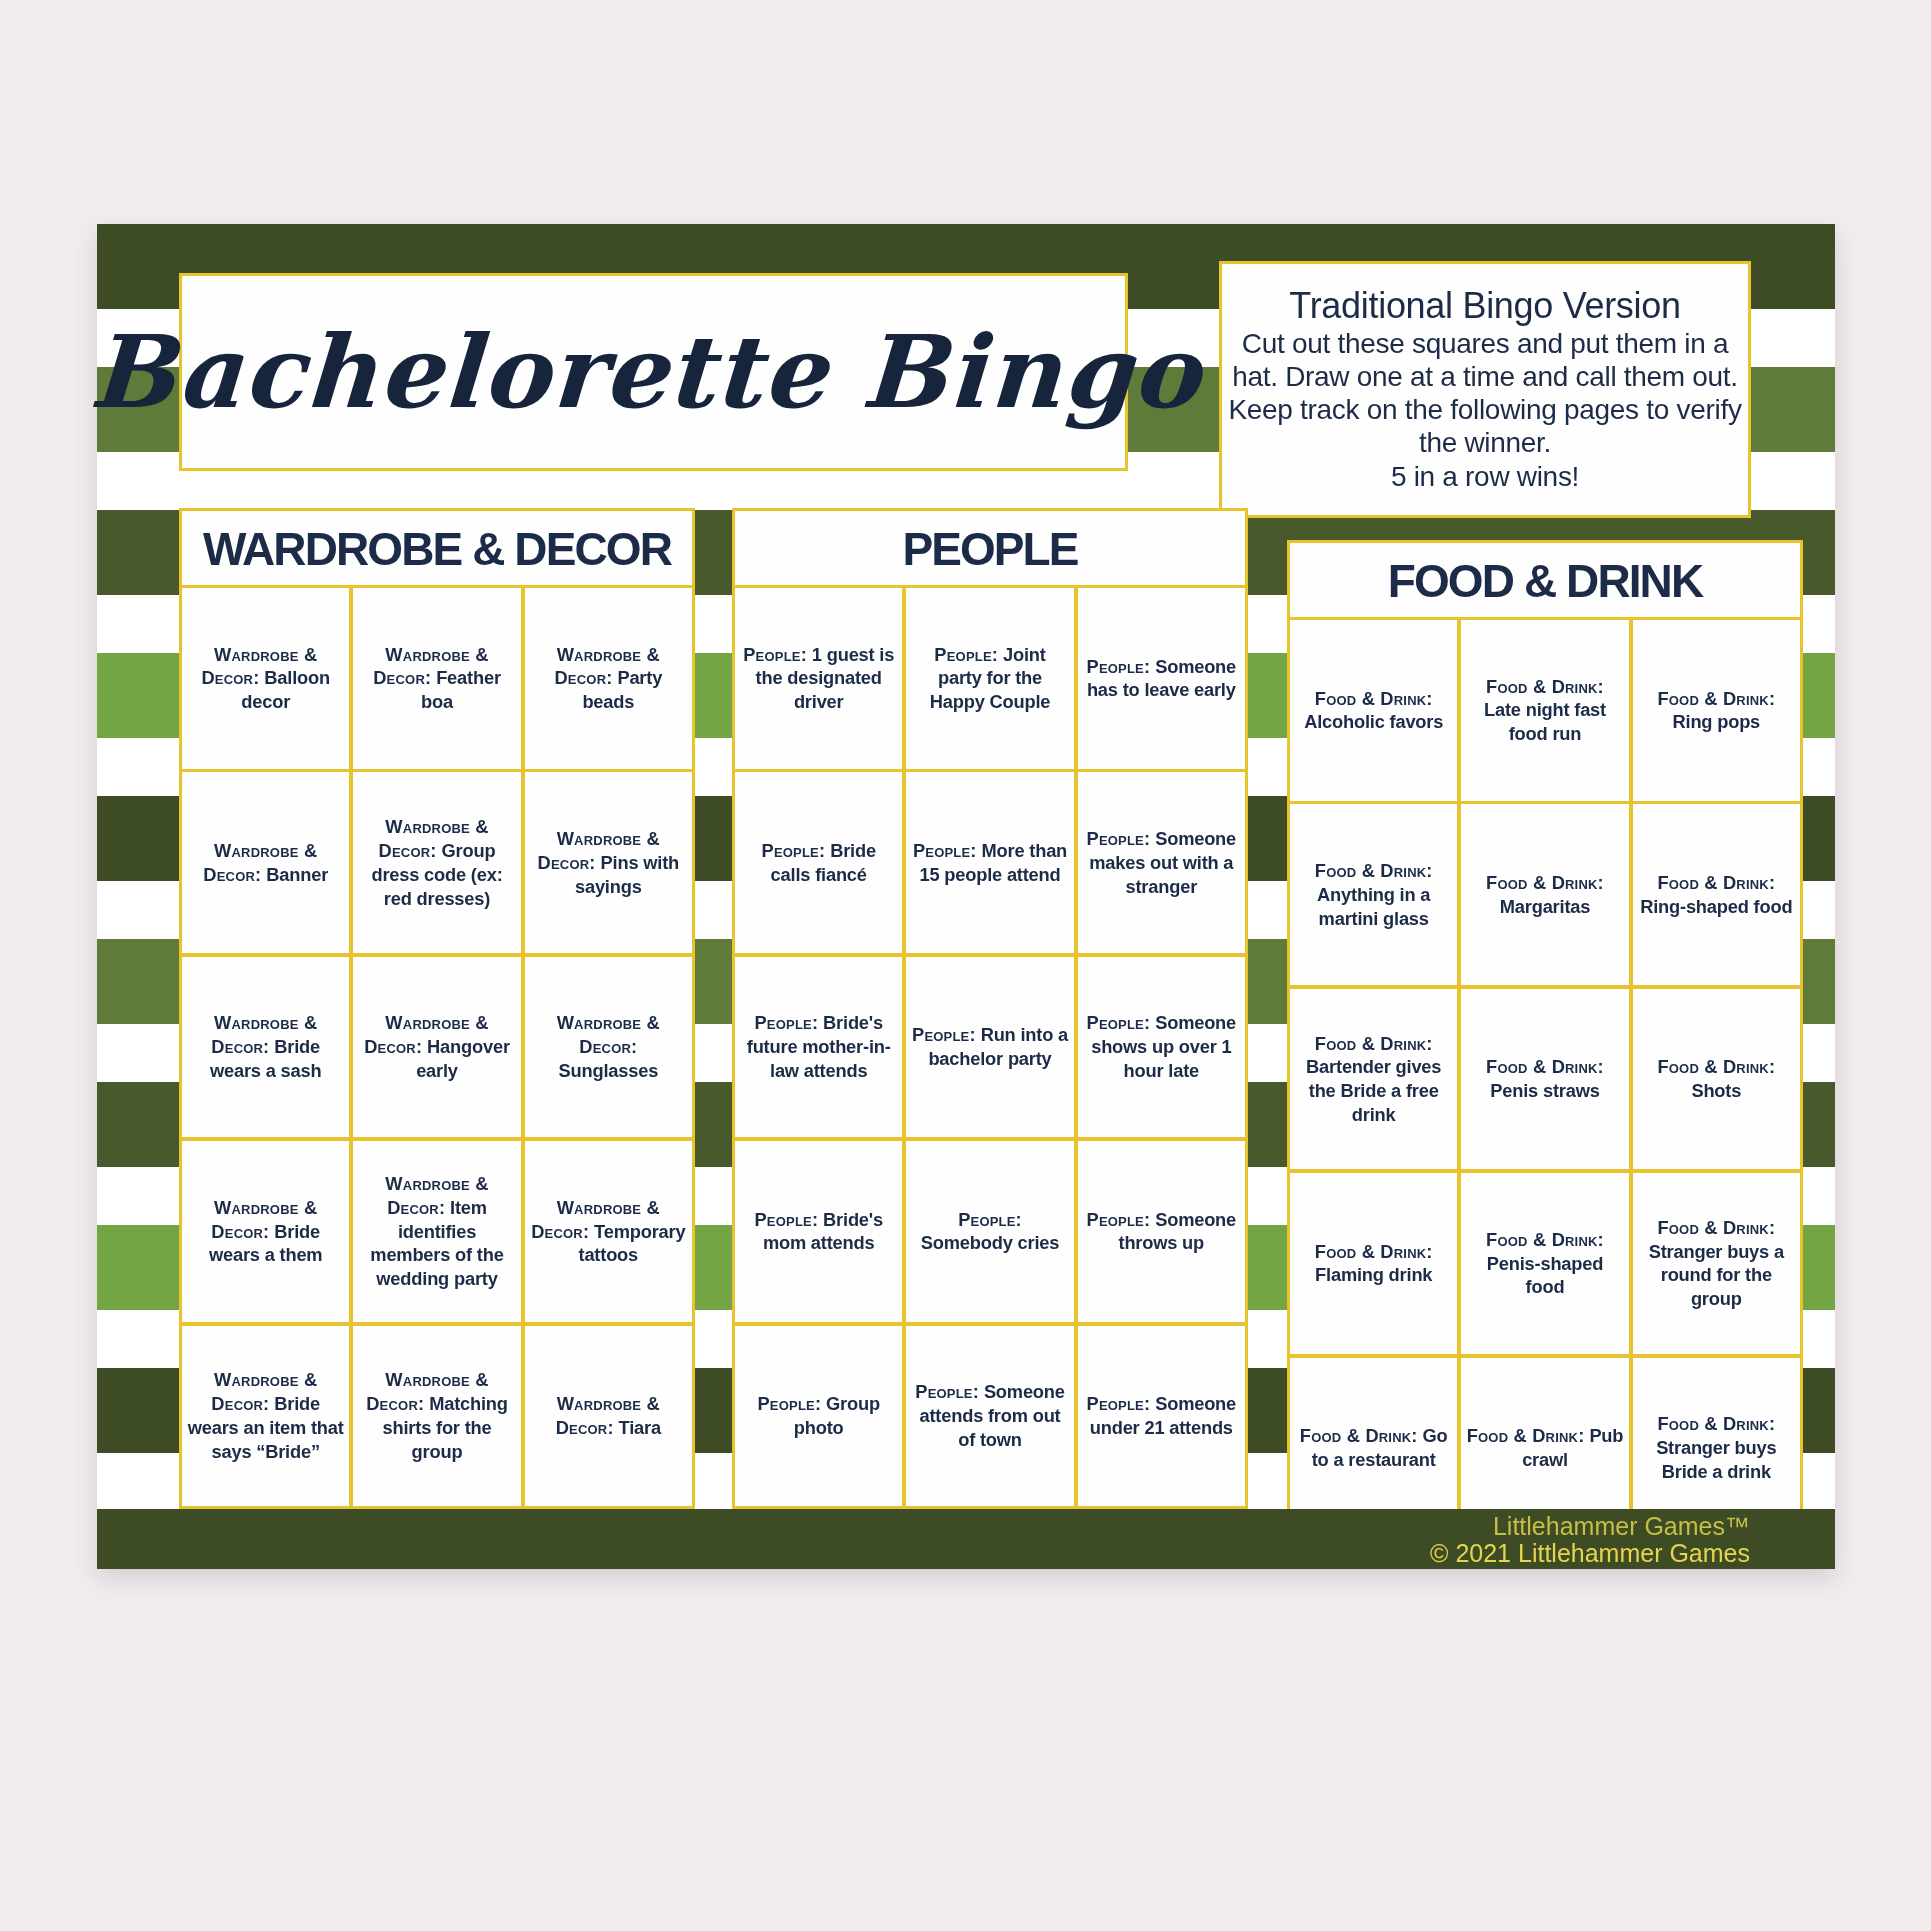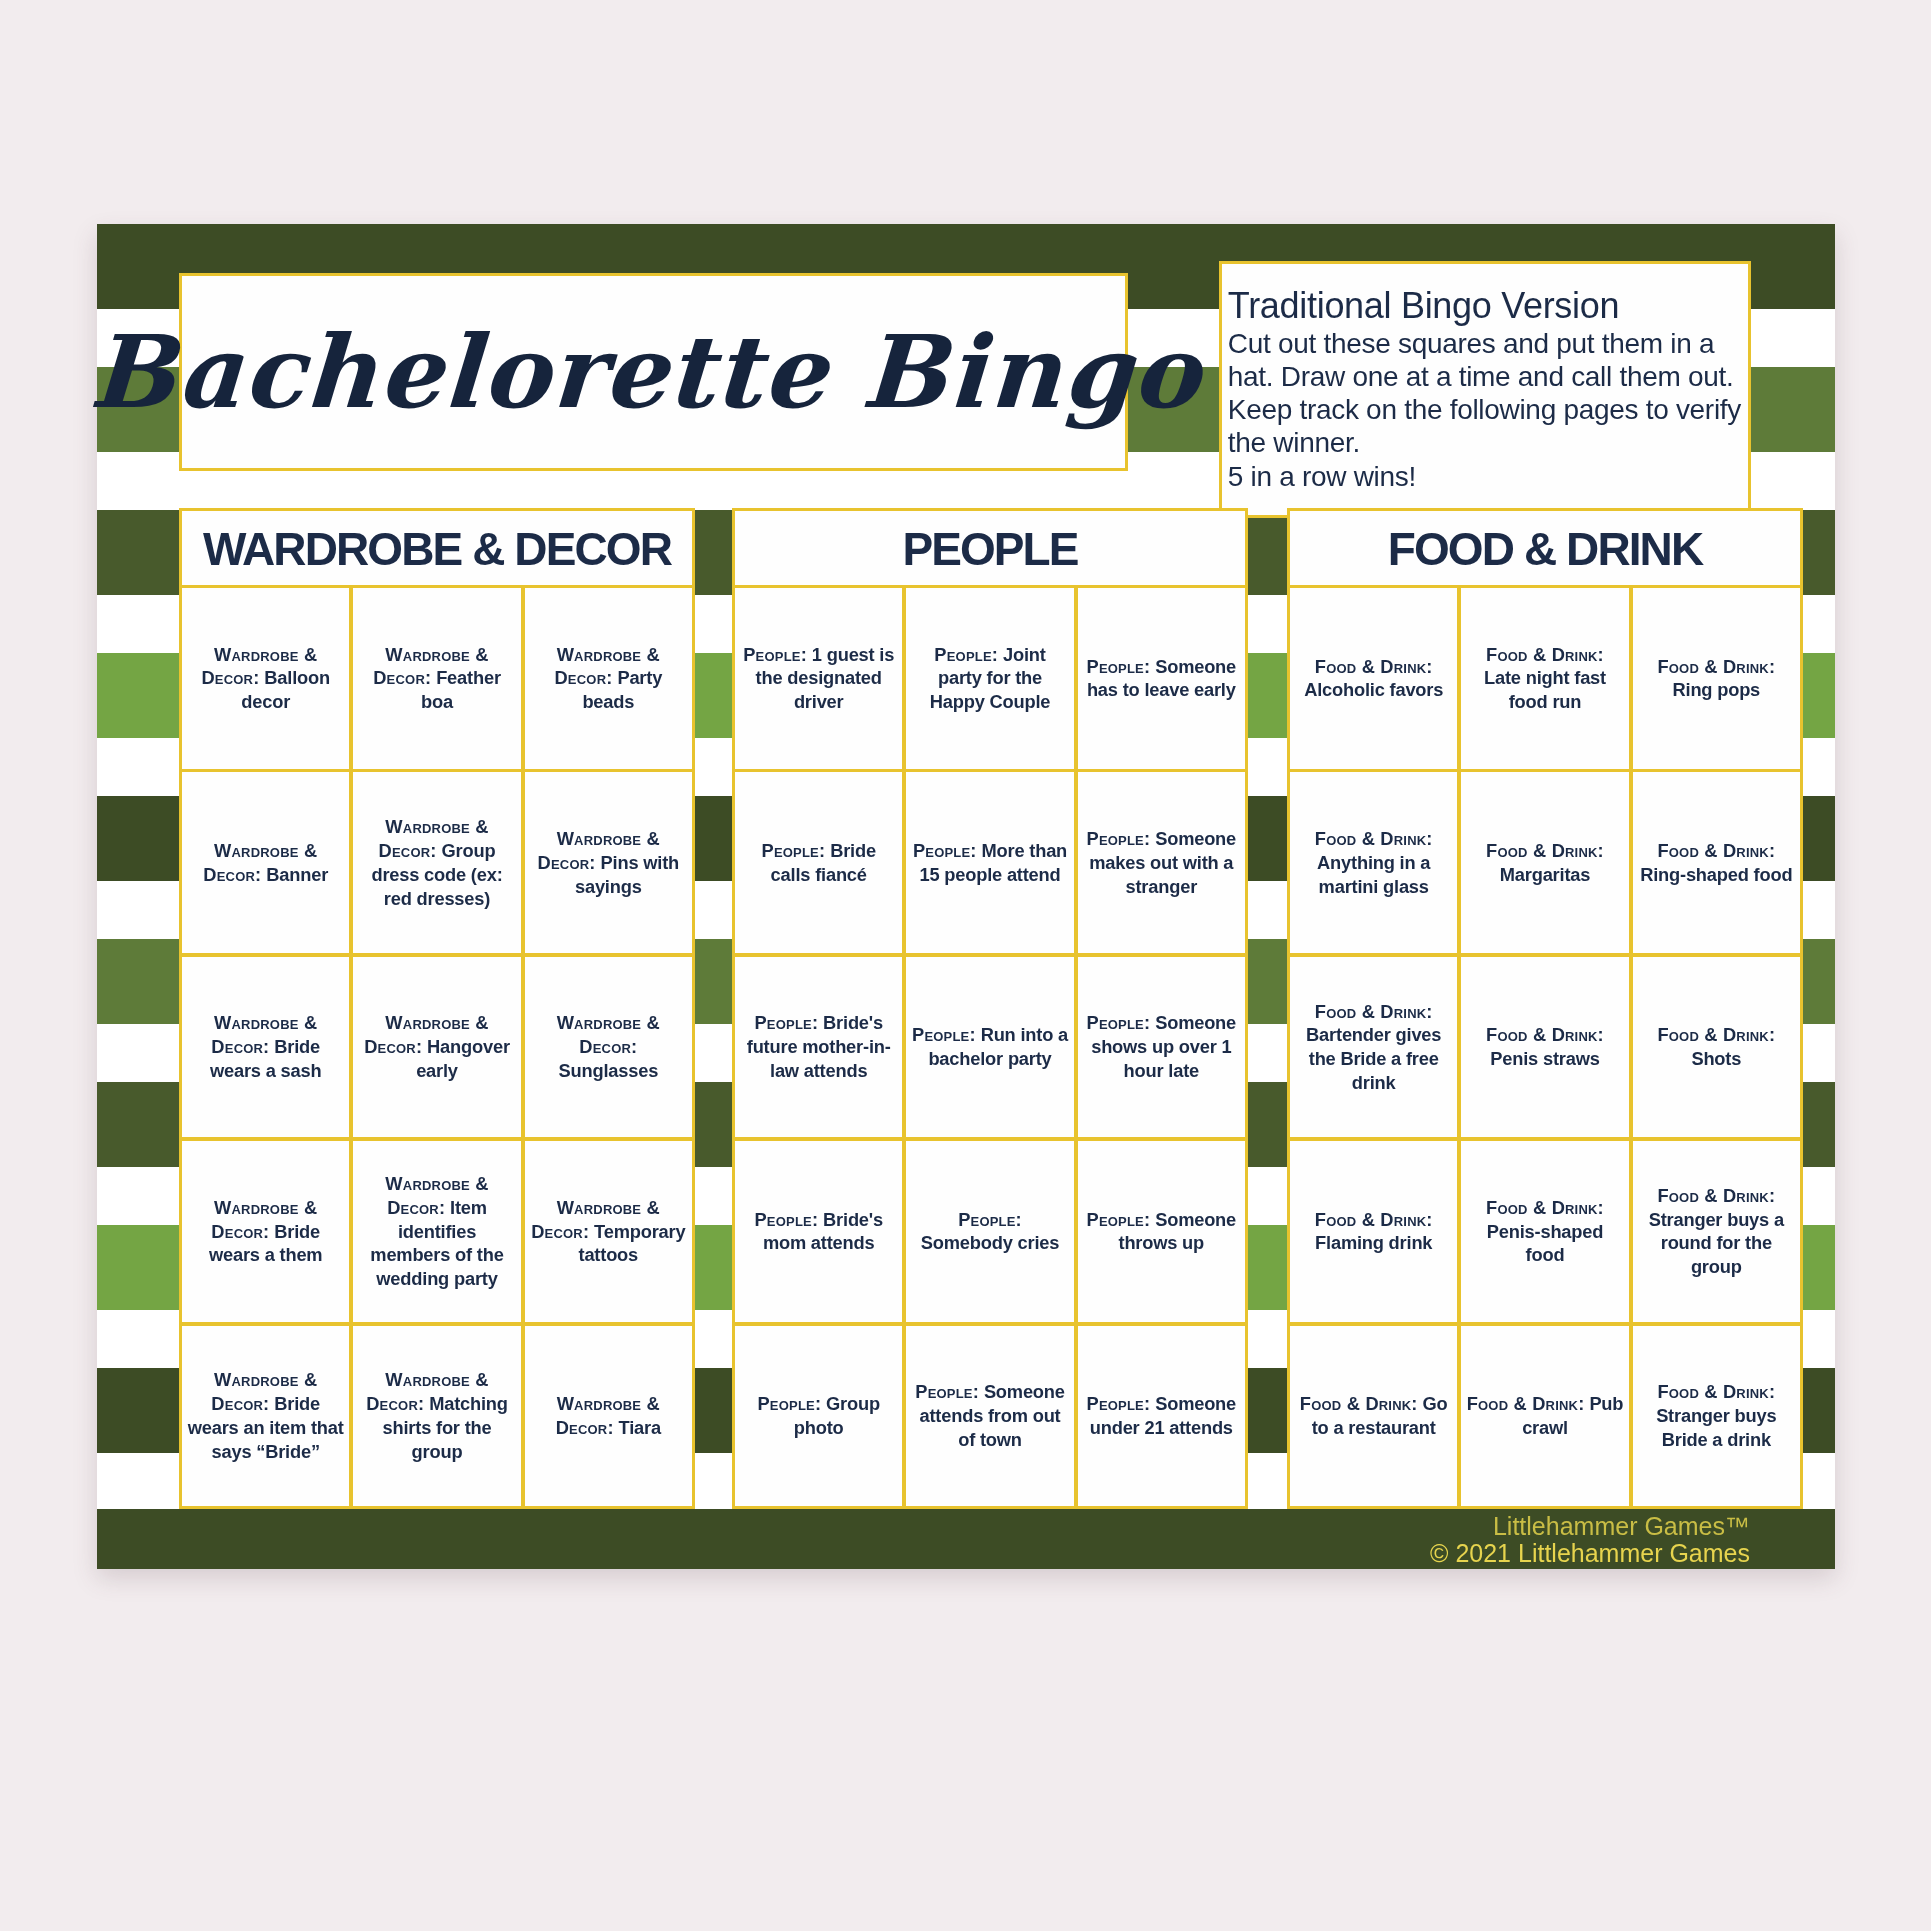--- a/index.html
+++ b/index.html
@@ -42,32 +42,32 @@
     font-family: "DejaVu Serif", serif;
     font-style: italic; font-weight: bold;
     font-size: 100px; color: #16243c;
     transform: skewX(-6deg);
     white-space: nowrap;
     letter-spacing: 1px;
   }
   
   .instr-box {
     left: 1122px; top: 37px; width: 532px; height: 257px;
-    color: #1c2b47; text-align: left;
+    color: #1c2b47; text-align: center;
     padding: 1.9px 5.8px;
     display: flex; flex-direction: column; justify-content: center;
   }
   .instr-title { font-size: 36px; line-height: 1.15; letter-spacing: -0.3px; }
   .instr-body  { font-size: 28px; line-height: 1.18; letter-spacing: -0.3px; }
   .instr-last  { font-size: 28px; line-height: 1.25; letter-spacing: -0.3px; }
   
   .category { position: absolute; top: 284px; width: 516px; }
   .cat-wardrobe { left: 82px; }
   .cat-people   { left: 635px; }
-  .cat-food     { left: 1190px; }
+  .cat-food     { left: 1190px; margin-top: 32px; }
   .cat-header {
     position: relative; box-sizing: border-box;
     height: 81px; background: #fefefe;
     border: 3.9px solid #e8c32e;
     display: flex; align-items: center; justify-content: center;
     font-weight: bold; font-size: 46px; letter-spacing: -1.9px;
     color: #1c2b47; white-space: nowrap;
   }
   .grid {
     position: relative; margin-top: -3.9px;

